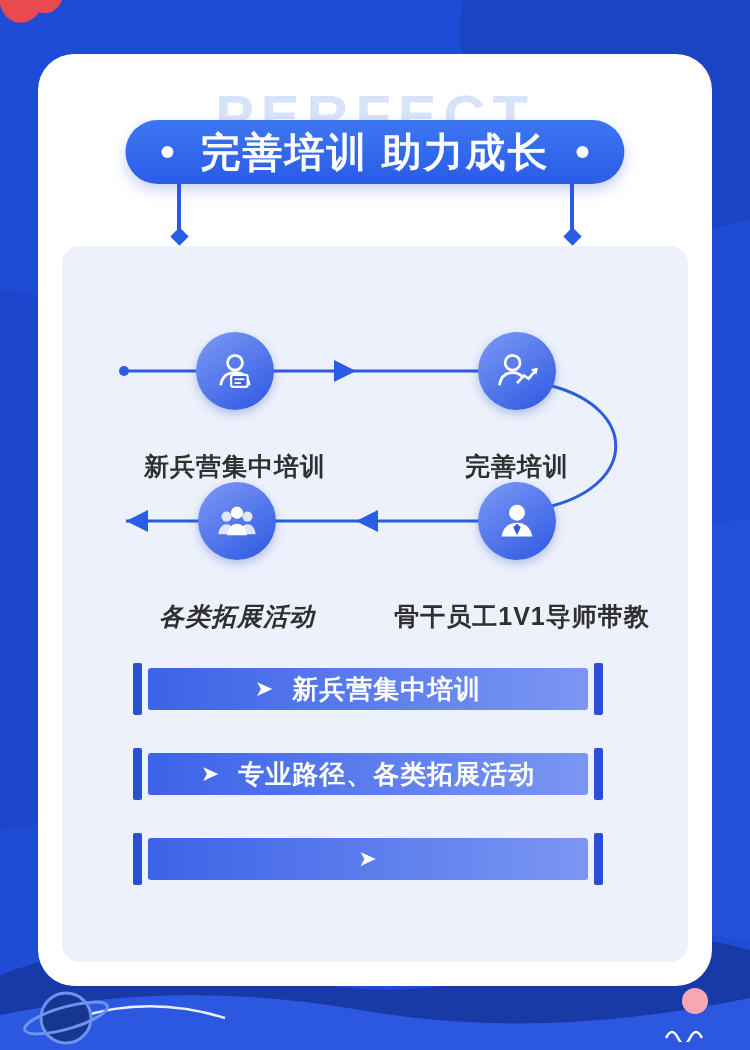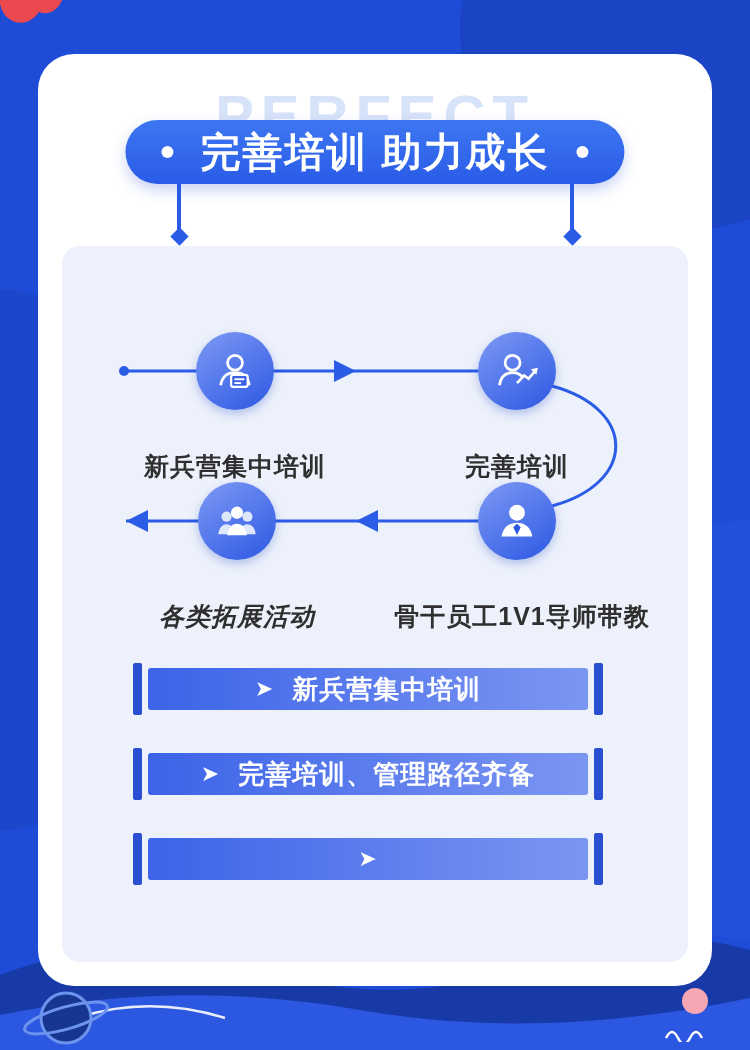--- a/index.html
+++ b/index.html
@@ -184,21 +184,21 @@
           <span class="bar-arrow">➤</span>
           <span>新兵营集中培训</span>
         </div>
         <span class="bar-accent accent-r"></span>
       </div>
 
       <div class="bar b2">
         <span class="bar-accent accent-l"></span>
         <div class="bar-body">
           <span class="bar-arrow">➤</span>
-          <span>完善培训、管理路径齐备</span>
+          <span>专业路径、各类拓展活动</span>
         </div>
         <span class="bar-accent accent-r"></span>
       </div>
 
       <div class="bar b3">
         <span class="bar-accent accent-l"></span>
         <div class="bar-body">
           <span class="bar-arrow">➤</span>
         </div>
         <span class="bar-accent accent-r"></span>

